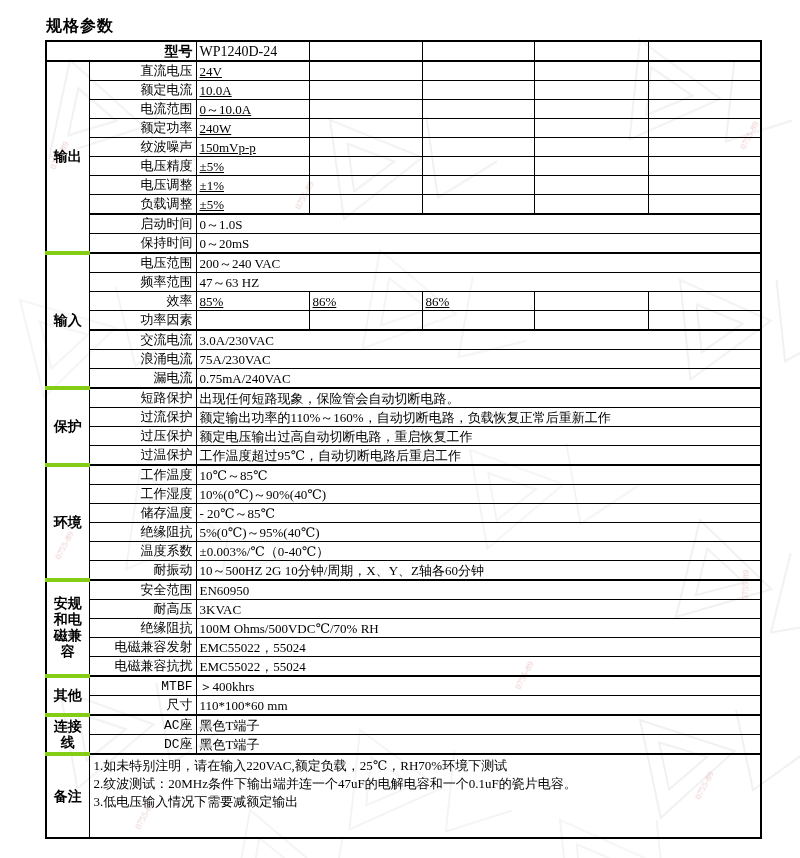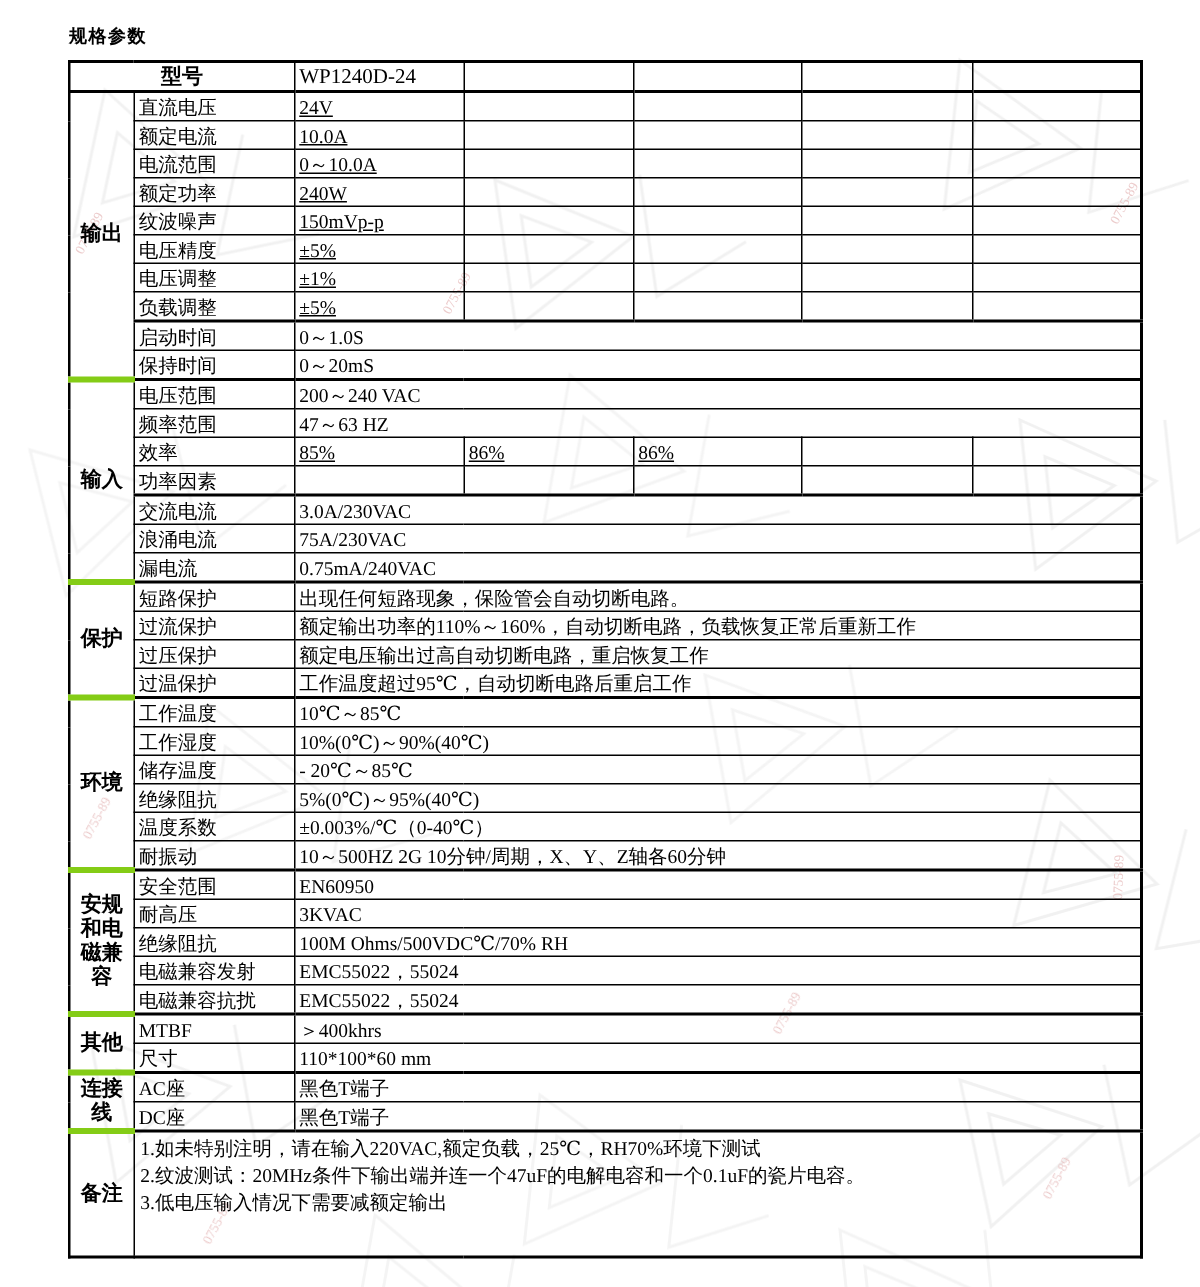--- a/index.html
+++ b/index.html
@@ -1,31 +1,31 @@
 <!DOCTYPE html>
 <html><head>
 <meta charset="utf-8">
 <style>
   html,body{margin:0;padding:0;background:#ffffff;}
   #page{position:relative;width:800px;height:858px;background:#ffffff;overflow:hidden;
         font-family:"Liberation Serif","DejaVu Serif",serif;color:#000;}
   #wm{position:absolute;left:0;top:0;z-index:0;pointer-events:none;}
   #page-title{position:absolute;left:46px;top:16px;z-index:2;
-        font-size:12px;font-weight:bold;letter-spacing:1px;}
+        font-size:16px;font-weight:bold;letter-spacing:1px;}
   table.spec{position:absolute;left:45px;top:40px;z-index:1;
         border-collapse:collapse;table-layout:fixed;width:715px;
         border:2px solid #000;background:transparent;}
   td{border:1px solid #000;height:18px;line-height:17px;font-size:13px;
      padding:0 3px;overflow:hidden;white-space:nowrap;background:transparent;}
   td.cat{text-align:center;font-weight:bold;font-size:14px;white-space:normal;
      line-height:16px;padding:0 2px;}
-  td.param{text-align:left;}
+  td.param{text-align:right;font-family:Liberation Mono, monospace;}
   td.val{text-align:left;text-decoration:underline;}
   td.merged{text-align:left;}
-  td.model-label{text-align:center;font-weight:bold;font-size:14px;}
+  td.model-label{text-align:right;font-weight:bold;font-size:14px;}
   td.model-value{text-align:left;font-weight:normal;font-size:14px;}
   tr.thick td{border-bottom:2px solid #000;}
   td.thickcell{border-bottom:4px solid #84cc16;}
   td.notes-cell{white-space:normal;vertical-align:top;height:78px;padding:2px 4px;}
   td.notes-cell .note-line{line-height:18px;font-size:13px;text-align:left;}
 </style>
 </head>
 <body>
 
 <div id="page">

